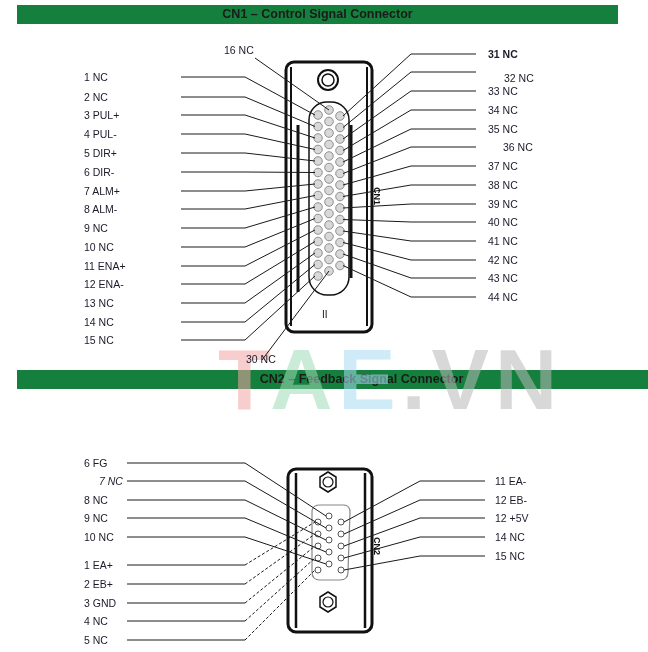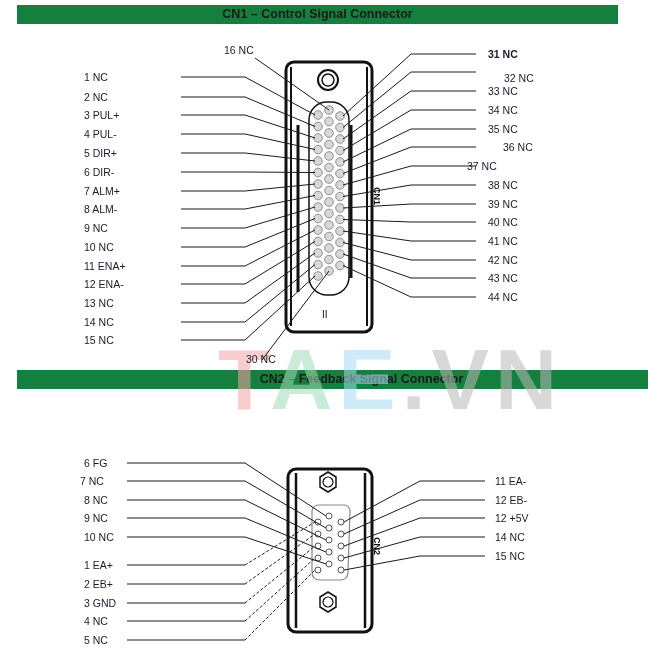--- a/index.html
+++ b/index.html
@@ -185,30 +185,30 @@
     <div class="pin-label" style="left: 84px; top: 278px;">12 ENA-</div>
     <div class="pin-label" style="left: 84px; top: 297px;">13 NC</div>
     <div class="pin-label" style="left: 84px; top: 316px;">14 NC</div>
     <div class="pin-label" style="left: 84px; top: 334px;">15 NC</div>
     <div class="pin-label" style="left: 488px; top: 48px; font-weight: bold;">31 NC</div>
     <div class="pin-label" style="left: 488px; top: 72px; margin-left: 16px;">32 NC</div>
     <div class="pin-label" style="left: 488px; top: 85px;">33 NC</div>
     <div class="pin-label" style="left: 488px; top: 104px;">34 NC</div>
     <div class="pin-label" style="left: 488px; top: 123px;">35 NC</div>
     <div class="pin-label" style="left: 488px; top: 141px; margin-left: 15px;">36 NC</div>
-    <div class="pin-label" style="left: 467px; top: 160px; text-align: right;">37 NC</div>
+    <div class="pin-label" style="left: 488px; top: 160px; text-align: right;">37 NC</div>
     <div class="pin-label" style="left: 488px; top: 179px;">38 NC</div>
     <div class="pin-label" style="left: 488px; top: 198px;">39 NC</div>
     <div class="pin-label" style="left: 488px; top: 216px;">40 NC</div>
     <div class="pin-label" style="left: 488px; top: 235px;">41 NC</div>
     <div class="pin-label" style="left: 488px; top: 254px;">42 NC</div>
     <div class="pin-label" style="left: 488px; top: 272px;">43 NC</div>
     <div class="pin-label" style="left: 488px; top: 291px;">44 NC</div>
     <div class="pin-label" style="left: 84px; top: 457px;">6 FG</div>
-    <div class="pin-label" style="left: 80px; top: 475px;">7 NC</div>
+    <div class="pin-label" style="left: 99px; top: 475px; font-style: italic;">7 NC</div>
     <div class="pin-label" style="left: 84px; top: 494px;">8 NC</div>
     <div class="pin-label" style="left: 84px; top: 512px;">9 NC</div>
     <div class="pin-label" style="left: 84px; top: 531px;">10 NC</div>
     <div class="pin-label" style="left: 84px; top: 559px;">1 EA+</div>
     <div class="pin-label" style="left: 84px; top: 578px;">2 EB+</div>
     <div class="pin-label" style="left: 84px; top: 597px;">3 GND</div>
     <div class="pin-label" style="left: 84px; top: 615px;">4 NC</div>
     <div class="pin-label" style="left: 84px; top: 634px;">5 NC</div>
     <div class="pin-label" style="left: 495px; top: 475px;">11 EA-</div>
     <div class="pin-label" style="left: 495px; top: 494px;">12 EB-</div>

